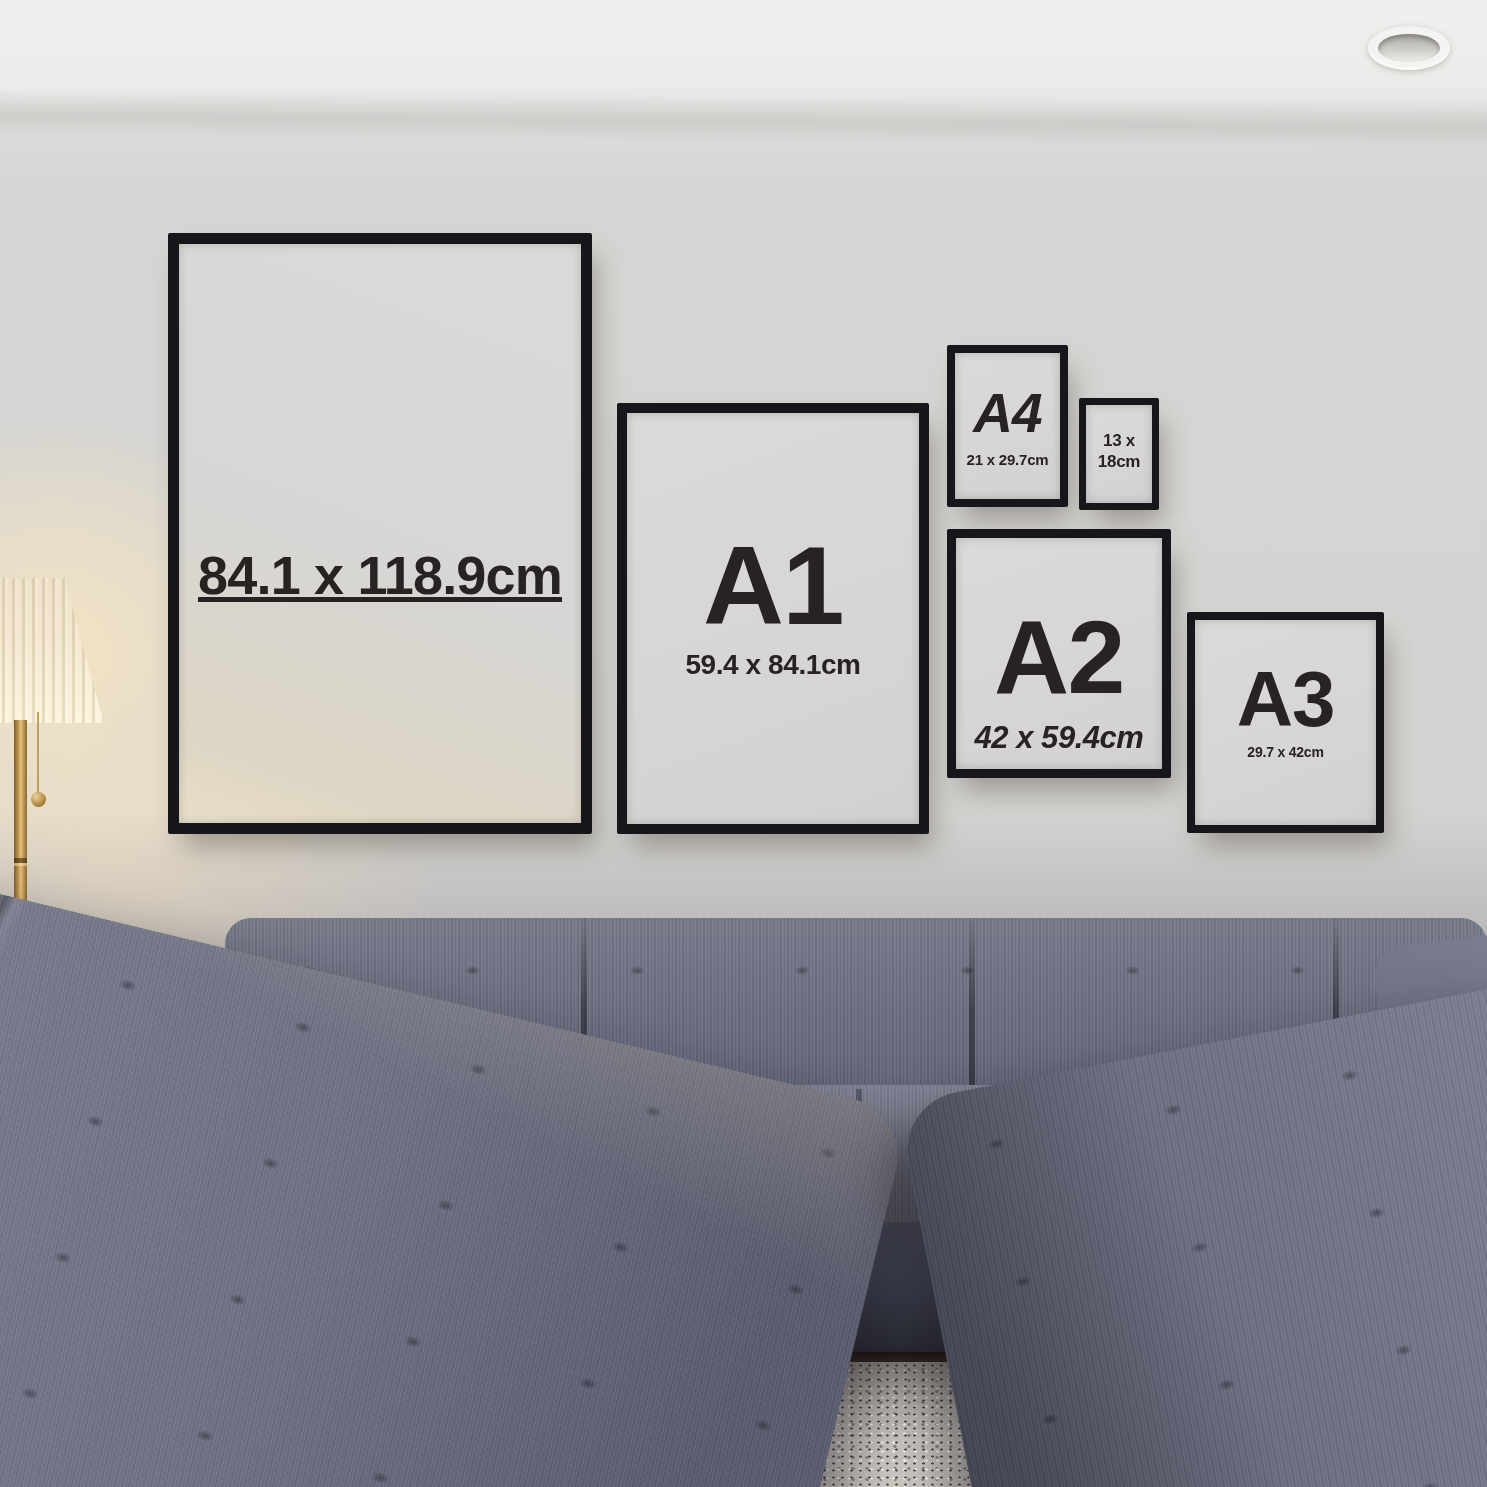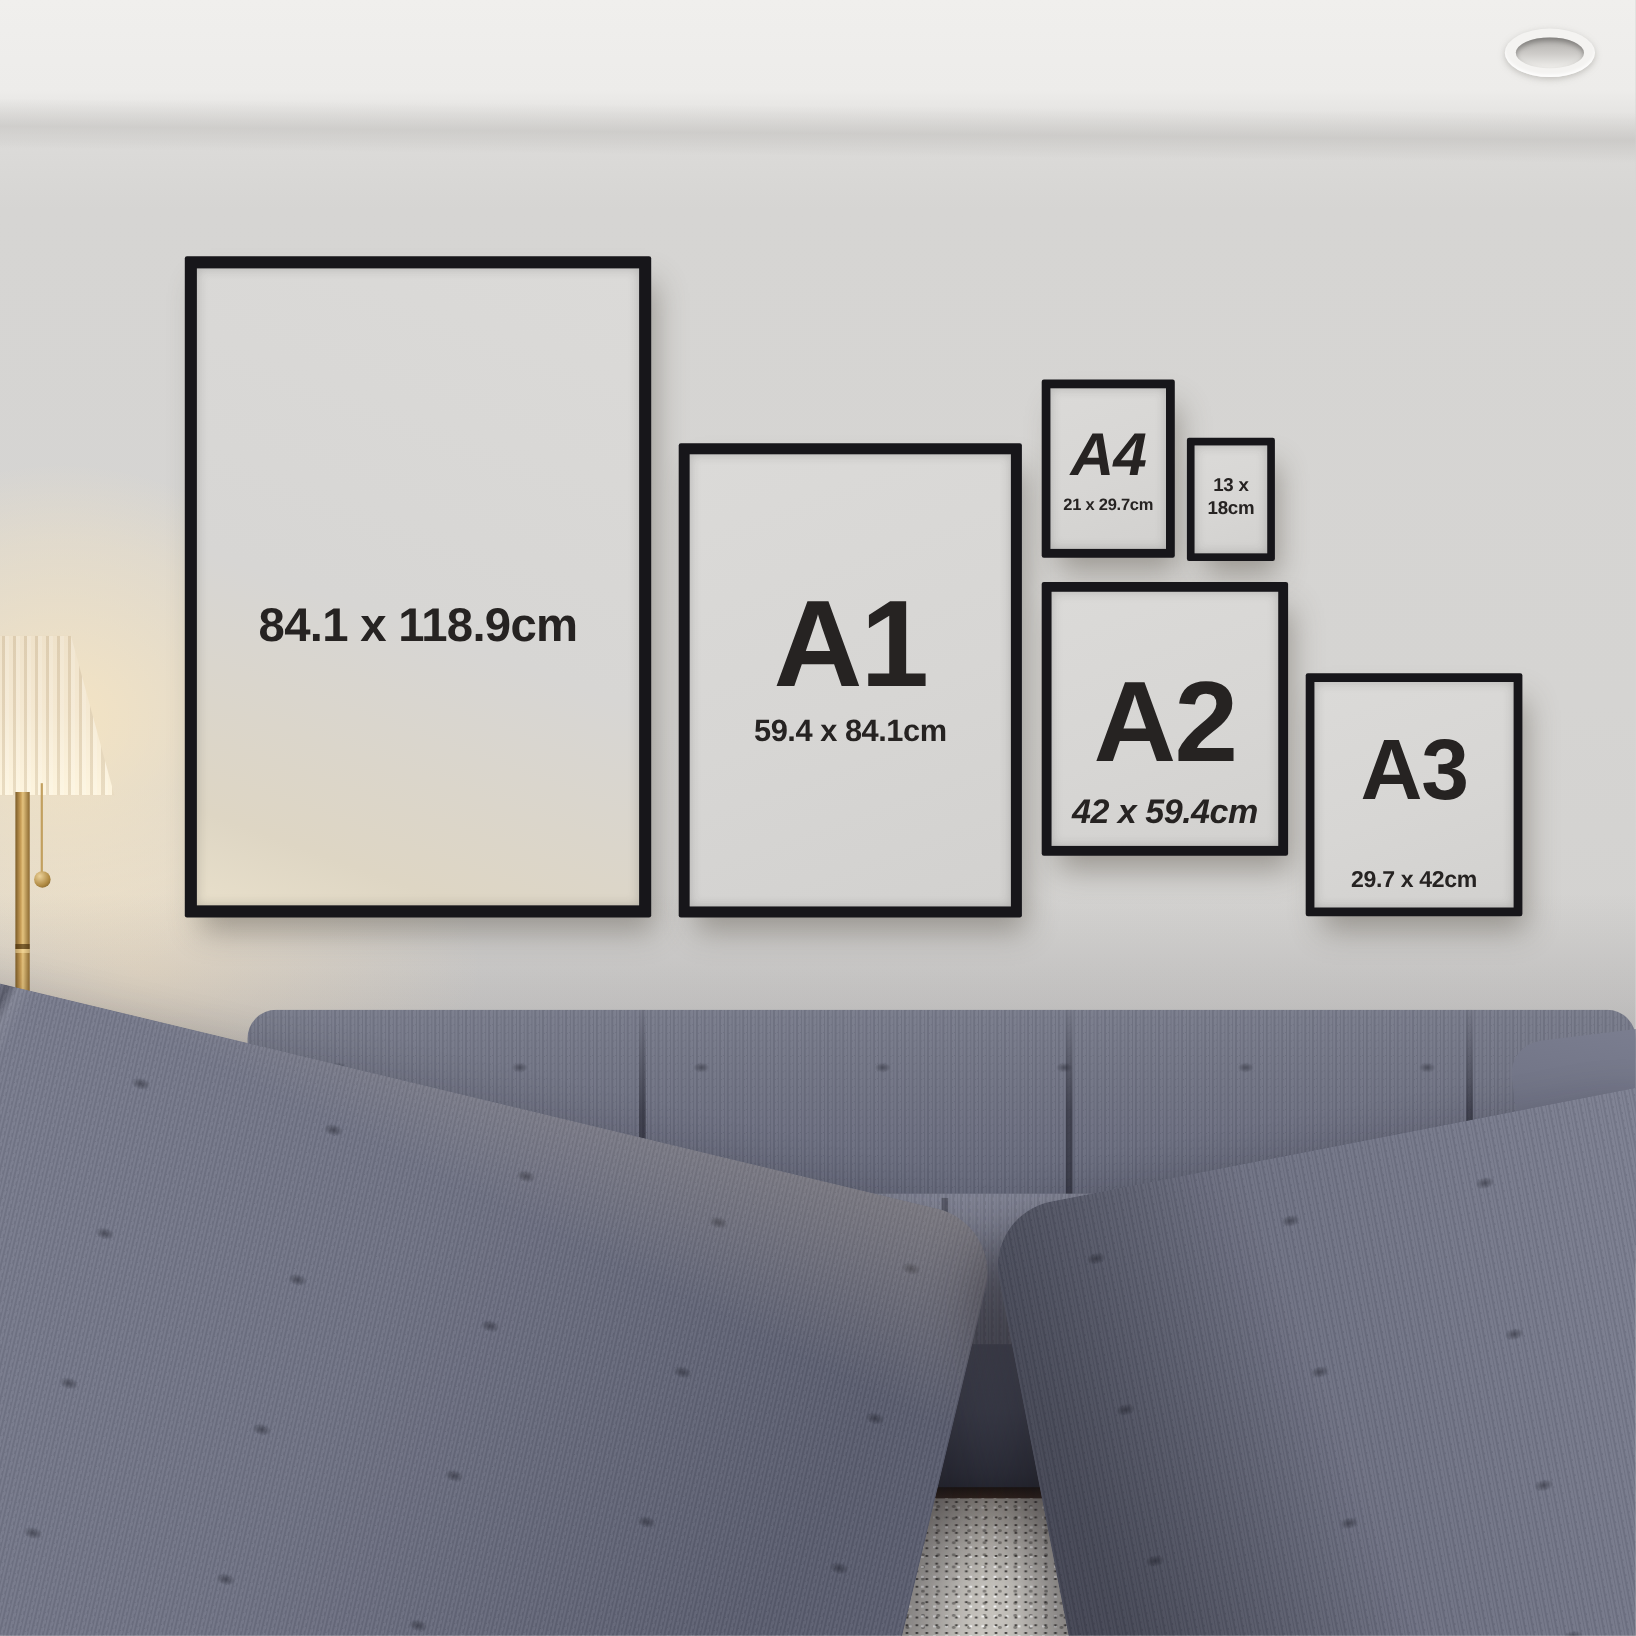--- a/index.html
+++ b/index.html
@@ -45,41 +45,41 @@
   .frame{position:absolute;background:#17161a;border-radius:2px;
     box-shadow:9px 18px 26px -6px rgba(92,85,76,0.48);}
   .poster{position:absolute;background:linear-gradient(160deg,#dbdad8 0%,#d7d6d4 55%,#d2d1cf 100%);
     box-shadow:inset 0 0 10px rgba(40,40,40,0.22);}
   .size-label,.dim-label{position:absolute;left:0;right:0;text-align:center;
     font-weight:700;color:#262322;line-height:1;letter-spacing:-0.015em;white-space:nowrap;}
 
   .f-a0{left:168px;top:233px;width:424px;height:601px;}   .f-a0 .poster{inset:11px;
         background:linear-gradient(200deg,#dbdad8 0%,#d7d6d4 55%,#ded6c4 88%,#e8dfca 100%);}
   .f-a0 .size-label{top:122px;font-size:172px;}
-  .f-a0 .dim-label{top:304px;font-size:43px;}
+  .f-a0 .dim-label{top:304px;font-size:54px;text-decoration:underline;}
 
   .f-a1{left:617px;top:403px;width:312px;height:431px;}   .f-a1 .poster{inset:10px;}
   .f-a1 .size-label{top:117px;font-size:112px;}
   .f-a1 .dim-label{top:238px;font-size:28px;}
 
   .f-a4{left:947px;top:345px;width:121px;height:162px;}   .f-a4 .poster{inset:8px;}
   .f-a4 .size-label{top:33px;font-size:55px;font-style:italic;}
   .f-a4 .dim-label{top:99px;font-size:15px;}
 
   .f-1318{left:1079px;top:398px;width:80px;height:112px;} .f-1318 .poster{inset:7px;}
   .f-1318 .size-label{top:27px;font-size:17px;}
   .f-1318 .dim-label{top:48px;font-size:17px;}
 
   .f-a2{left:947px;top:529px;width:224px;height:249px;}   .f-a2 .poster{inset:9px;}
   .f-a2 .size-label{top:67px;font-size:104px;}
   .f-a2 .dim-label{top:184px;font-size:31px;font-style:italic;}
 
   .f-a3{left:1187px;top:612px;width:197px;height:221px;}  .f-a3 .poster{inset:8px;}
   .f-a3 .size-label{top:40px;font-size:78px;}
-  .f-a3 .dim-label{top:125px;font-size:21px;margin-top:44px;}
+  .f-a3 .dim-label{top:125px;font-size:14px;}
   .backrest{position:absolute;left:225px;top:918px;width:1262px;height:235px;
     border-radius:26px 26px 6px 6px;
     background-color:#6c6f81;
     background-image:
       radial-gradient(ellipse 10px 6px at 50% 42%,rgba(15,16,24,0.4),rgba(15,16,24,0.12) 55%,rgba(15,16,24,0) 74%),
       repeating-linear-gradient(93deg,rgba(255,255,255,0.05) 0 2px,rgba(0,0,0,0.05) 2px 4px),
       linear-gradient(180deg,#767989 0%,#676a7c 55%,#565a6c 100%);
     background-size:165px 125px,7px 7px,100% 100%;}
   .seam{position:absolute;top:0;width:6px;height:100%;
     background:linear-gradient(180deg,rgba(20,20,30,0.05),rgba(20,20,30,0.5) 40%,rgba(20,20,30,0.55));}

